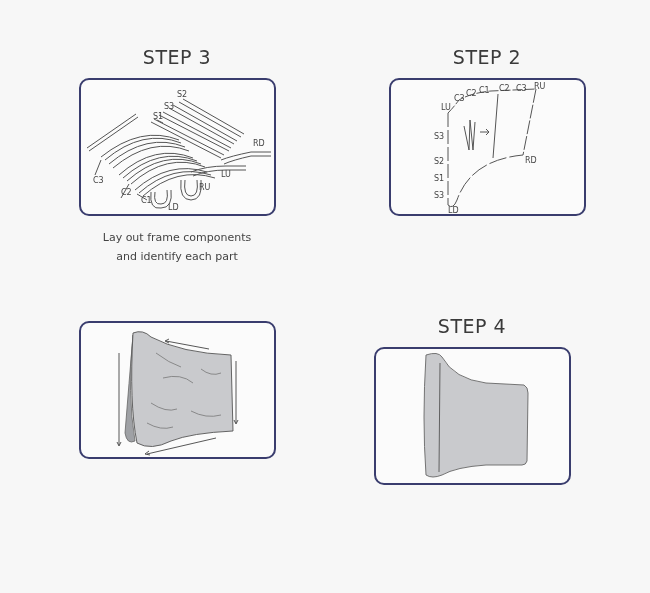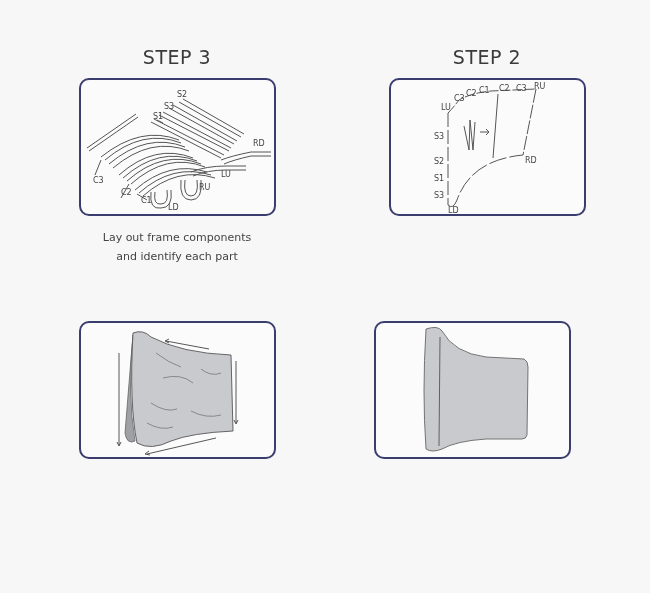--- a/index.html
+++ b/index.html
@@ -161,19 +161,20 @@
         <line x1="85" y1="18" x2="128" y2="26"></line>
         <polyline points="88,16 84,18 88,20"></polyline>
         <line x1="66" y1="131" x2="135" y2="115"></line>
         <polyline points="68,128 64,131 69,132"></polyline>
       </g>
     </svg>
   </div>
 </div>
 
 <div class="step" id="step4">
+  <div class="step-title">STEP 4</div>
   <div class="card">
     <svg width="193" height="134" viewBox="0 0 193 134">
       <path d="M50 6 Q62 2 66 8 Q78 30 110 34 L148 36 Q152 38 152 44 L151 112 Q150 116 146 116 L110 116 Q80 118 66 126 Q56 130 50 126 Q46 70 50 6 Z" fill="#c9cacd" stroke="#666" stroke-width="0.9"></path>
       <line x1="64" y1="14" x2="63" y2="123" stroke="#555" stroke-width="0.9"></line>
     </svg>
   </div>
 </div>
 
 </body></html>

